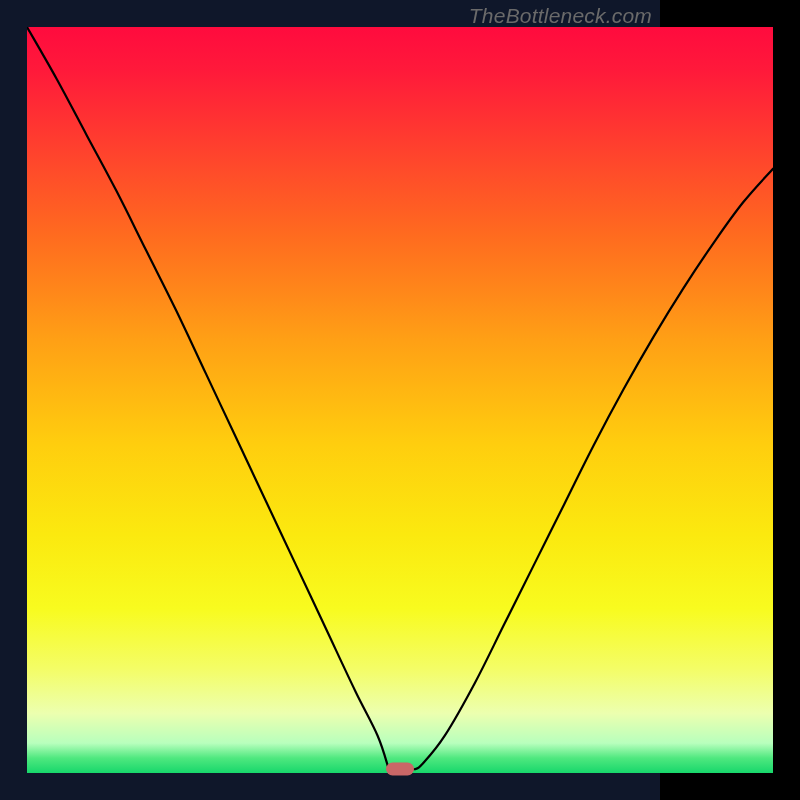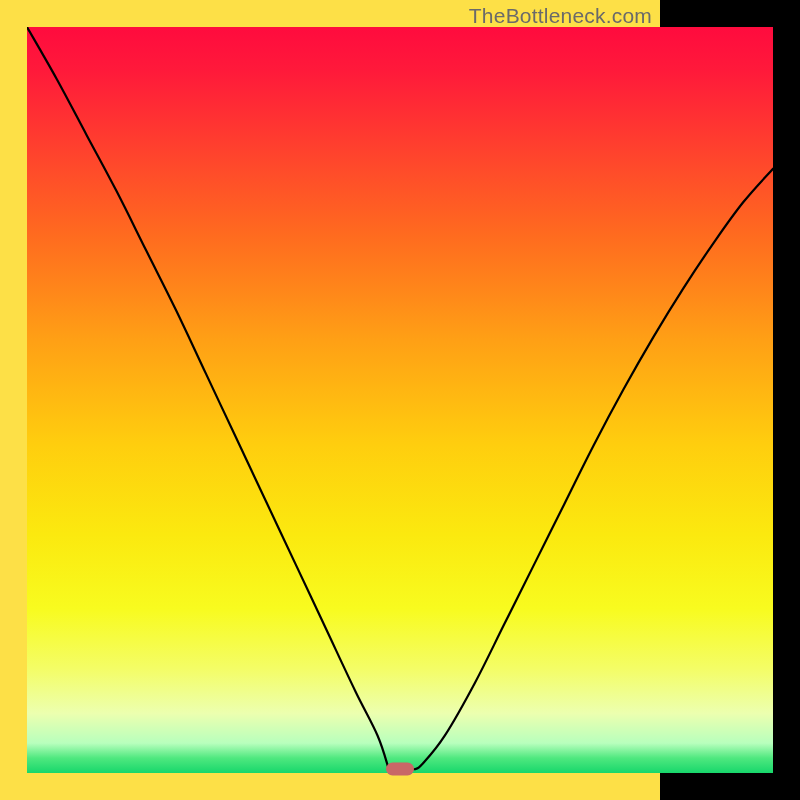--- a/index.html
+++ b/index.html
@@ -8,21 +8,22 @@
     width: 800px;
     height: 800px;
     background: #000;
     overflow: hidden;
     font-family: Arial, Helvetica, sans-serif;
   }
   .frame {
     position: relative;
     width: 660px;
     height: 800px;
-    background: #fde047;
+    background: #0f172a;
+    font-style: italic;
   }
   .plot {
     position: absolute;
     left: 27px;
     top: 27px;
     width: 746px;
     height: 746px;
     background: linear-gradient(to bottom,
       #ff0b3e 0%,
       #ff1a3a 6%,

